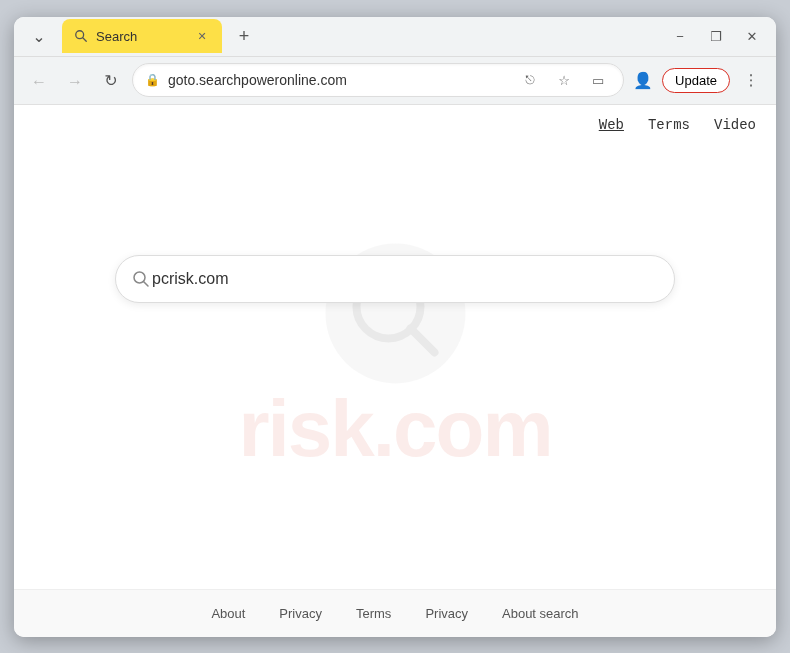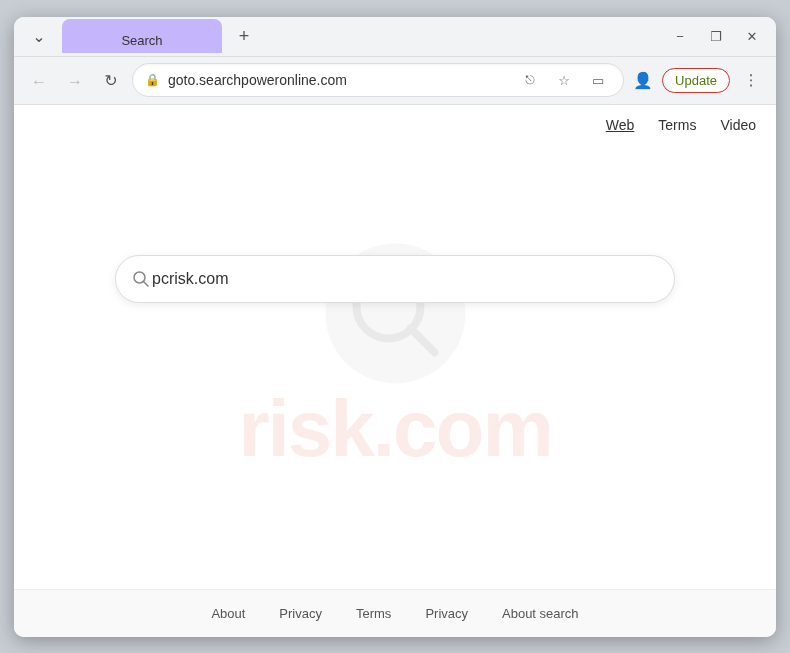--- a/index.html
+++ b/index.html
@@ -37,27 +37,26 @@
 
     .window-controls {
       display: flex;
       gap: 6px;
       align-items: center;
     }
 
     .tab {
       display: flex;
       align-items: center;
-      background: #c4b5fd;
+      background: #fde047;
       border-radius: 8px 8px 0 0;
       padding: 6px 12px;
       gap: 8px;
       height: 34px;
       min-width: 160px;
-      flex-direction: column;
     }
 
     .tab-search-icon {
       width: 14px;
       height: 14px;
       color: #666;
     }
 
     .tab-title {
       font-size: 13px;
@@ -159,21 +158,21 @@
       justify-content: center;
       border-radius: 50%;
       color: #666;
       font-size: 13px;
       cursor: pointer;
     }
 
     .update-btn {
       background: #fff;
       border: 1.5px solid #d93025;
-      color: #4d7c0f;
+      color: #000000;
       border-radius: 14px;
       padding: 4px 12px;
       font-size: 13px;
       font-weight: 500;
       cursor: pointer;
       white-space: nowrap;
     }
 
     .menu-btn {
       width: 30px;
@@ -204,20 +203,21 @@
       gap: 24px;
     }
 
     .search-nav-item {
       font-size: 14px;
       color: #333;
       cursor: pointer;
       text-decoration: underline;
       text-decoration-color: transparent;
       padding-bottom: 2px;
+      font-family: Liberation Mono, monospace;
     }
 
     
     .watermark {
       position: absolute;
       top: 50%;
       left: 50%;
       transform: translate(-50%, -55%);
       display: flex;
       flex-direction: column;

